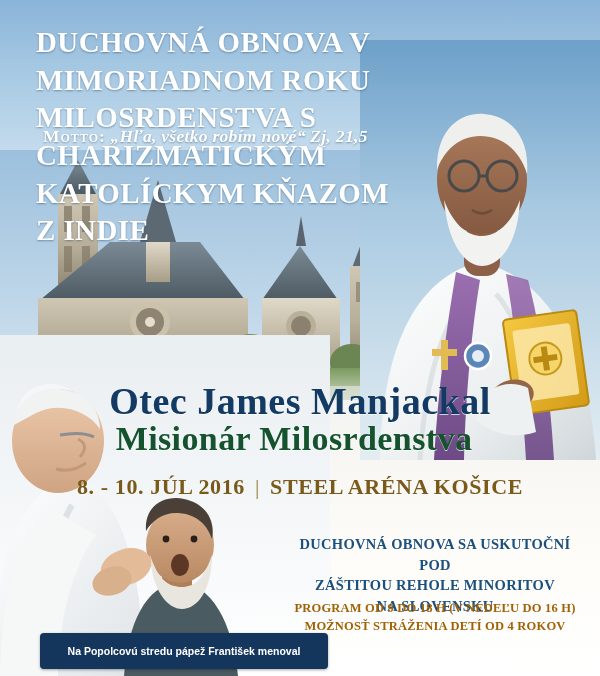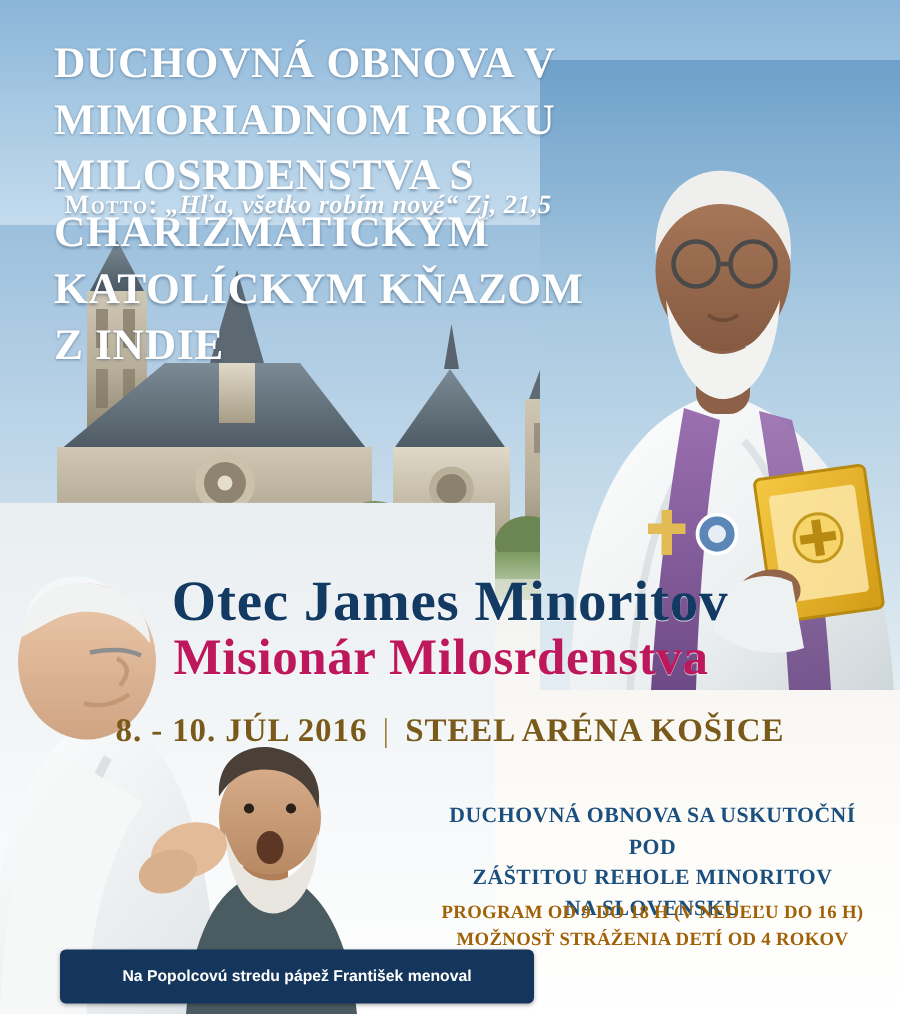--- a/index.html
+++ b/index.html
@@ -99,21 +99,21 @@
     font-size: 38px;
     line-height: 1.05;
     letter-spacing: 0.5px;
     text-shadow: 0 1px 0 rgba(255,255,255,0.7);
   }
   .title-sub {
     position: absolute;
     left: 0; top: 421px;
     width: 588px;
     text-align: center;
-    color: #be185d;
+    color: #14532d;
     font-weight: bold;
     font-size: 34px;
     line-height: 1.05;
     letter-spacing: 0.4px;
     text-shadow: 0 1px 0 rgba(255,255,255,0.7);
   }
   .date-line {
     position: absolute;
     left: 0; top: 474px;
     width: 600px;
@@ -147,21 +147,21 @@
     font-weight: bold;
     font-size: 12.5px;
     line-height: 1.45;
     letter-spacing: 0.2px;
     text-transform: uppercase;
   }
 
   .banner {
     position: absolute;
     left: 40px; top: 633px;
-    width: 316px; height: 36px;
+    width: 288px; height: 36px;
     background: #14365c;
     border-radius: 4px;
     box-shadow: 0 1px 3px rgba(0,0,0,0.35);
     color: #ffffff;
     font-family: "Liberation Sans", sans-serif;
     font-weight: bold;
     font-size: 10.5px;
     line-height: 1.38;
     display: flex;
     align-items: center;
@@ -385,21 +385,21 @@
     </svg>
   </div>
 
   <div class="headline">DUCHOVNÁ OBNOVA V MIMORIADNOM ROKU MILOSRDENSTVA S CHARIZMATICKÝM KATOLÍCKYM KŇAZOM Z INDIE</div>
 
   <div class="motto">
     <span class="label">Motto:</span>
     <span class="quote">„Hľa, všetko robím nové“ Zj, 21,5</span>
   </div>
 
-  <div class="title-main">Otec James Minoritov</div>
+  <div class="title-main">Otec James Manjackal</div>
   <div class="title-sub">Misionár Milosrdenstva</div>
 
   <div class="date-line">
     <span>8. - 10. júl 2016</span>
     <span class="sep">|</span>
     <span>Steel Aréna Košice</span>
   </div>
 
   <div class="info-block">
     <div>Duchovná obnova sa uskutoční pod</div>

